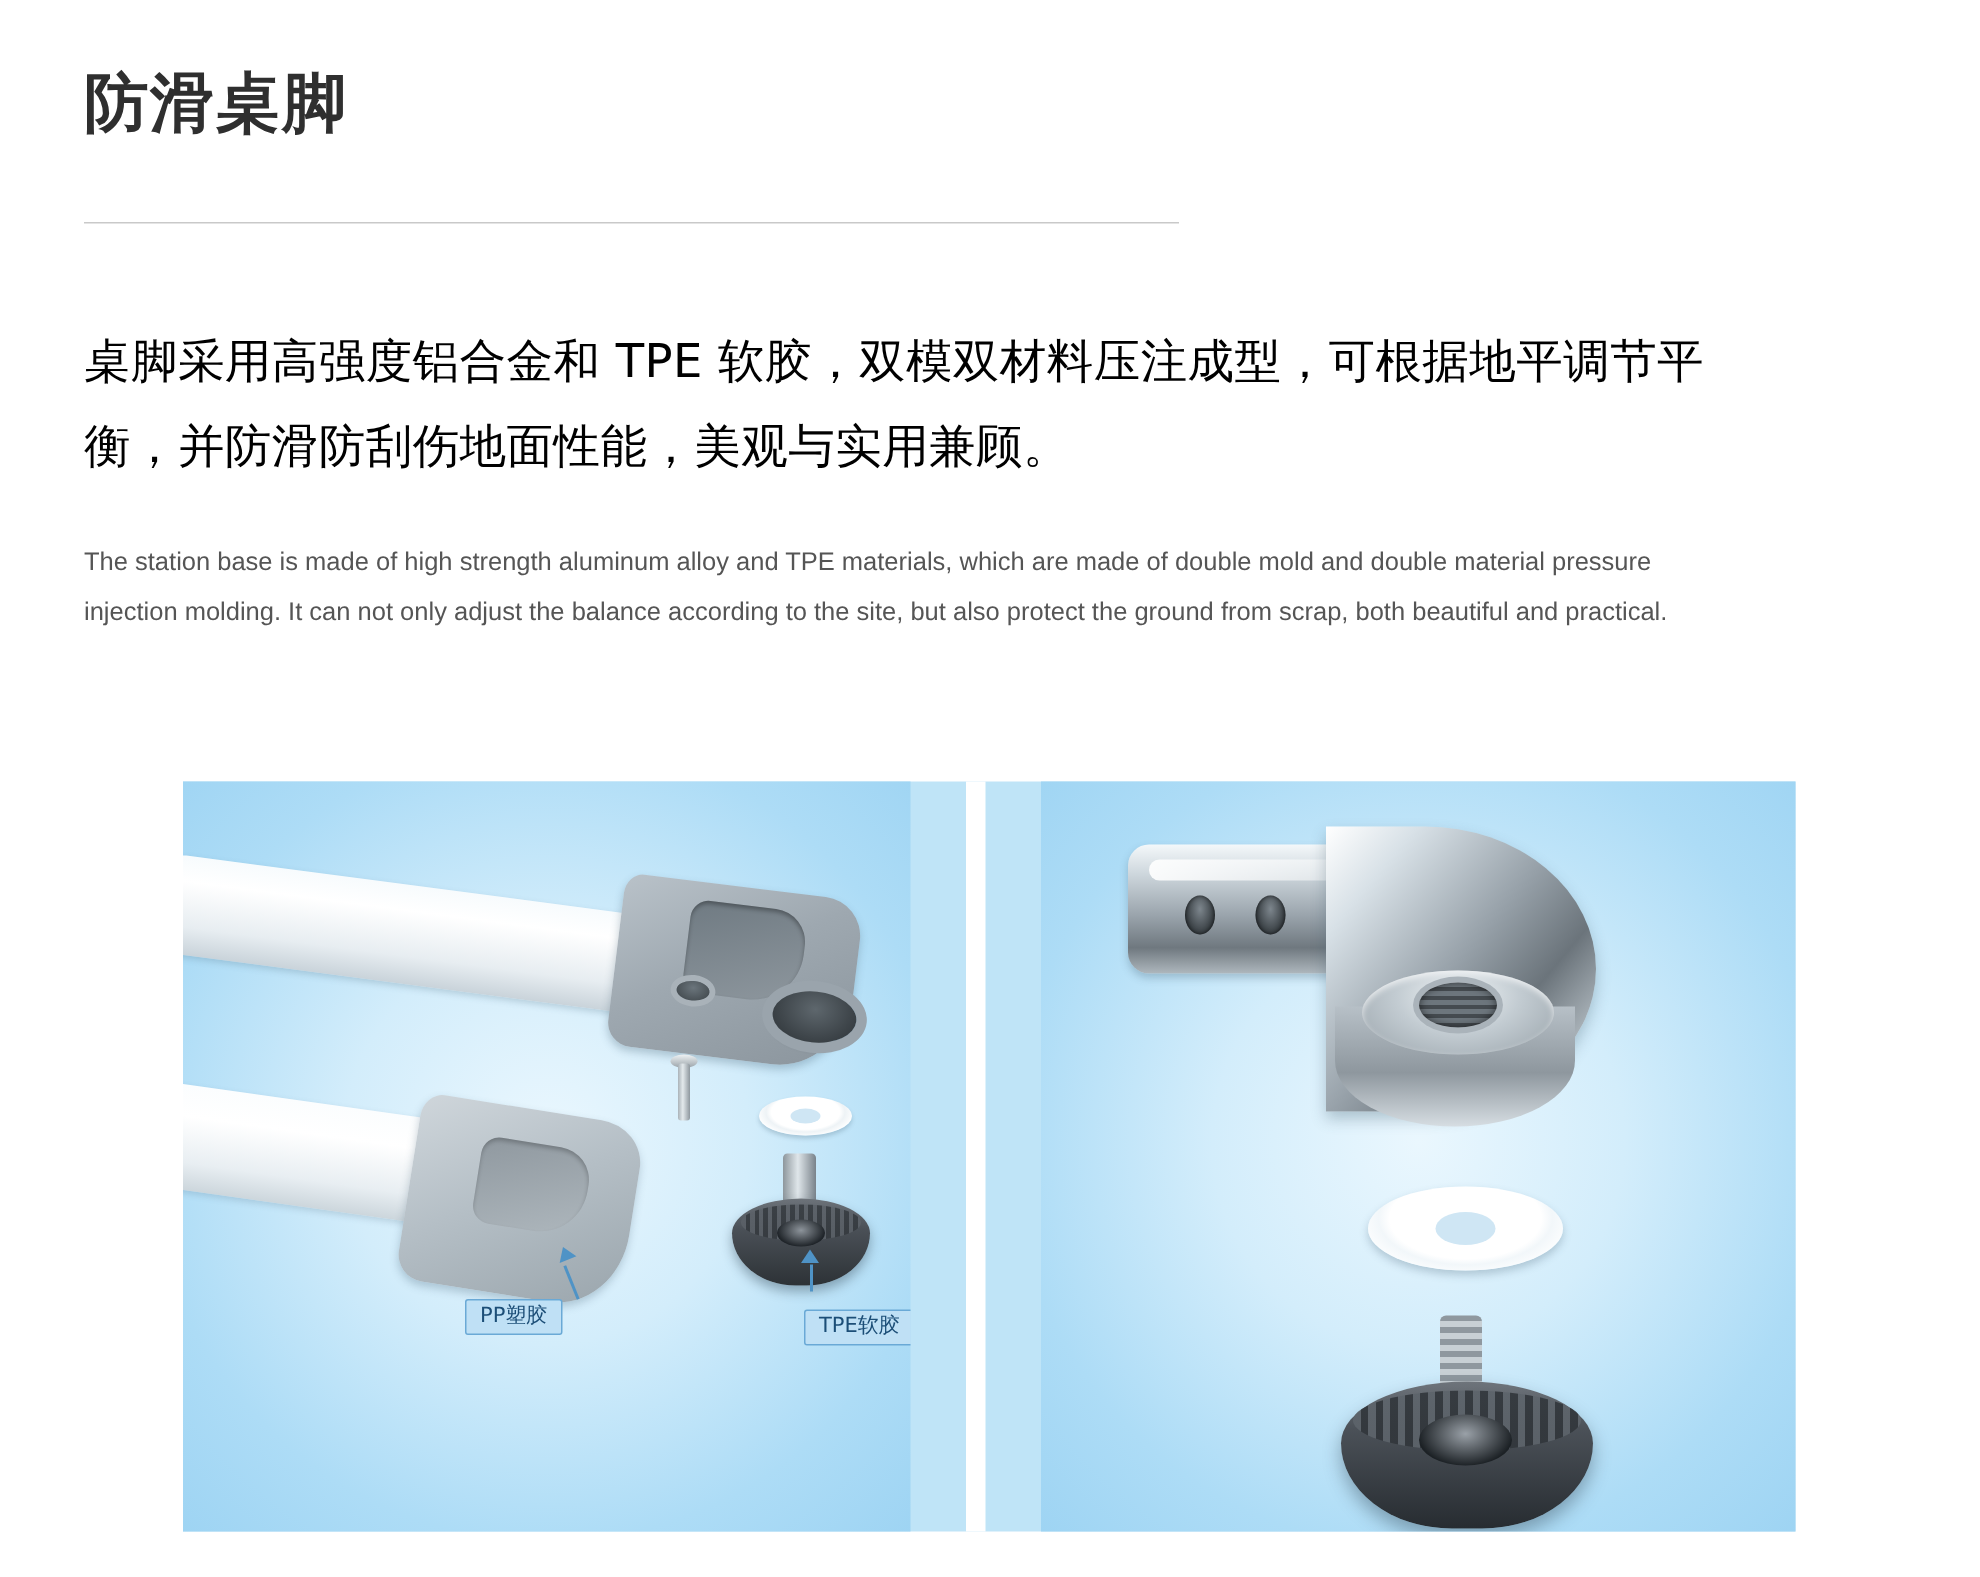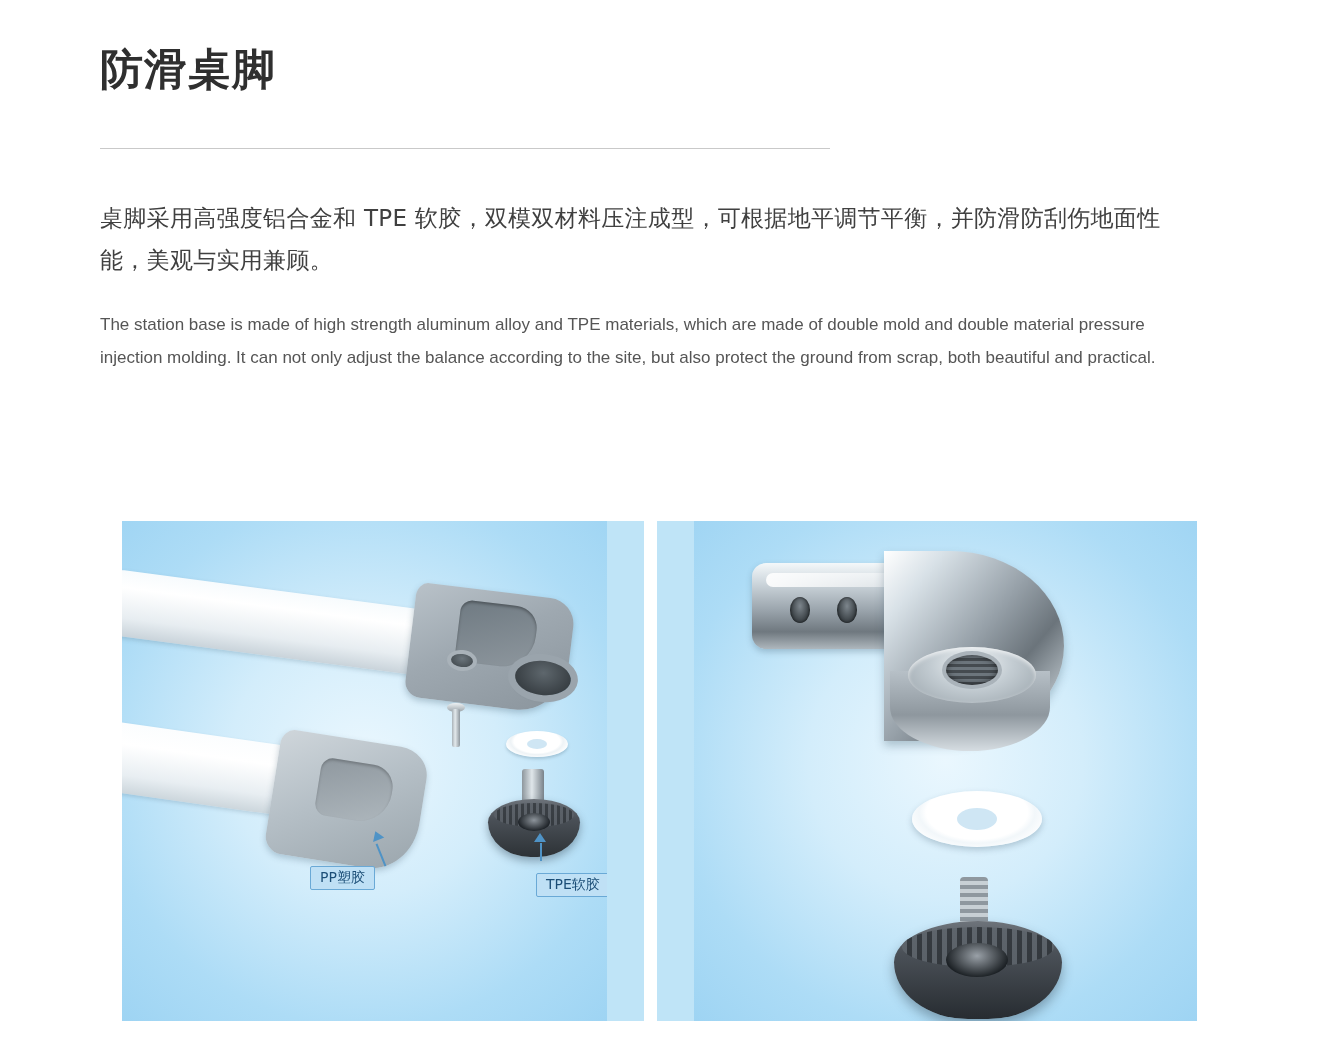--- a/index.html
+++ b/index.html
@@ -12,44 +12,44 @@
     height: 1051px;
     font-family: "Liberation Sans", sans-serif;
     color: #3b3b3b;
     overflow: hidden;
   }
   .page {
     position: relative;
     width: 1204px;
     height: 1051px;
     box-sizing: border-box;
-    padding: 0 100px;
+    padding: 0 56px;
   }
   h1.title {
     margin: 0;
     padding-top: 44px;
     font-size: 43px;
     line-height: 1.2;
     font-weight: bold;
     letter-spacing: 1px;
     color: #2f2f2f;
     font-family: "DejaVu Sans", sans-serif;
   }
   .rule {
     margin-top: 52px;
     width: 730px;
     height: 1px;
     background: #c9c9c9;
   }
   .para-cn {
-    margin-top: 48px;
+    margin-top: 64px;
     width: 1095px;
-    font-size: 23px;
+    font-size: 31px;
     line-height: 1.85;
-    color: #404040;
+    color: #000000;
     font-family: "DejaVu Sans", sans-serif;
     letter-spacing: 0.3px;
   }
   .para-en {
     margin-top: 26px;
     width: 1095px;
     font-size: 17px;
     line-height: 1.95;
     color: #555555;
     font-family: "Liberation Sans", sans-serif;

